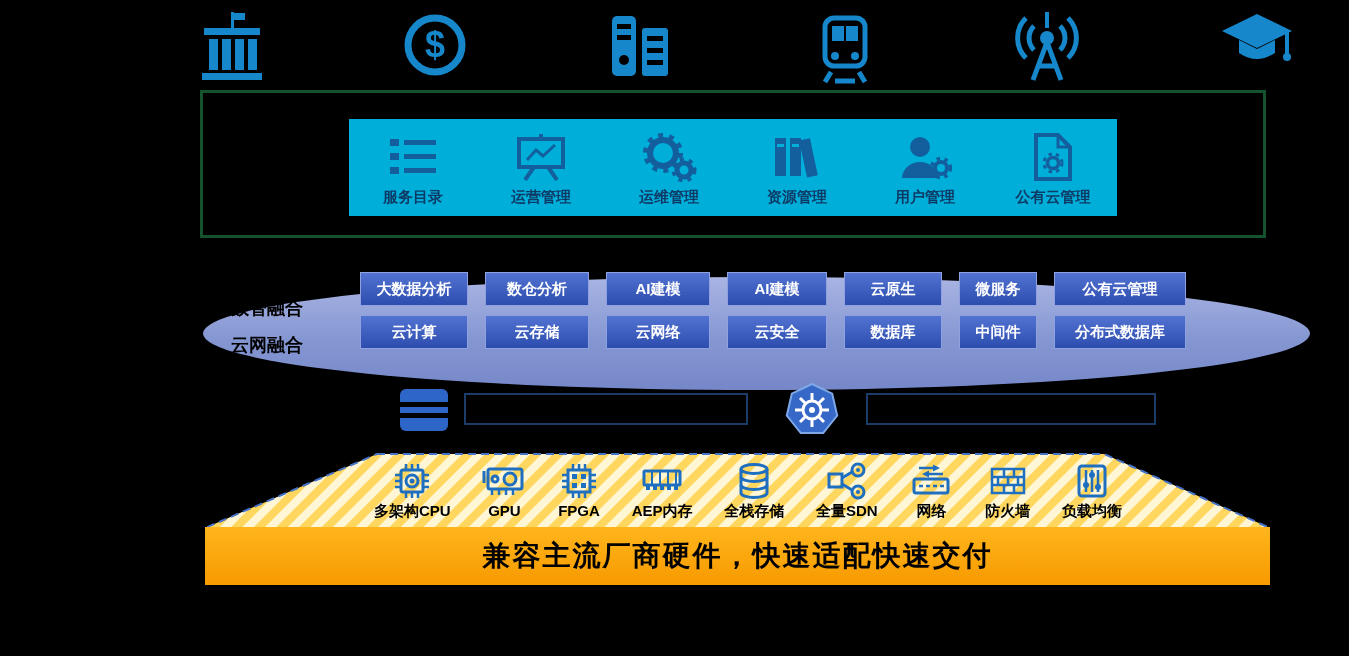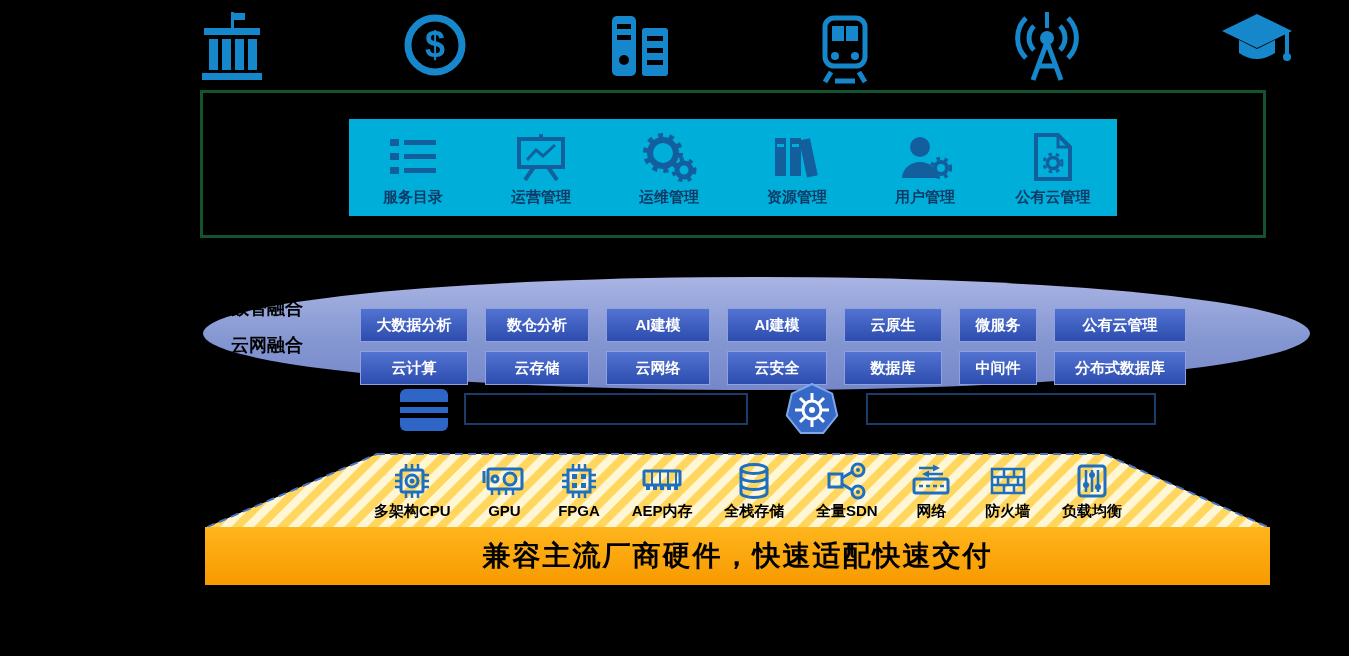--- a/index.html
+++ b/index.html
@@ -23,21 +23,21 @@
   .ellipse{position:absolute;left:203px;top:277px;width:1107px;height:113px;border-radius:50%;
            background:linear-gradient(180deg,#a9b4e3 0%,#8597d2 55%,#7687c9 100%);}
   .fusion{position:absolute;left:231px;top:290px;font-size:18px;font-weight:bold;color:#000;
           line-height:37px;}
 
   
   .cap-row{position:absolute;left:360px;width:850px;display:flex;gap:17px;}
   .row1{top:272px;} .row2{top:315px;font-family:Liberation Serif, serif;}
   .cap{height:34px;background:linear-gradient(180deg,#5373d3,#2c4dad);
        border:1px solid #8fa2df;box-sizing:border-box;color:#fff;font-size:15px;font-weight:bold;
-       display:flex;align-items:center;justify-content:center;white-space:nowrap;margin-top:36px;}
+       display:flex;align-items:center;justify-content:center;white-space:nowrap;}
   .c1{width:108px}.c2{width:104px}.c3{width:104px}.c4{width:100px}.c5{width:98px}.c6{width:78px}.c7{width:132px}
 
   
   .pbox{position:absolute;height:32px;border:2px solid #1c3c6c;box-sizing:border-box;background:transparent;}
 
   
   .hw-row{position:absolute;left:374px;top:461px;width:748px;display:flex;justify-content:space-between;}
   .hw{display:flex;flex-direction:column;align-items:center;gap:1px;}
   .hico{height:40px;display:flex;align-items:flex-end;justify-content:center;}
   .hlabel{font-size:15px;font-weight:bold;color:#000;white-space:nowrap;}

